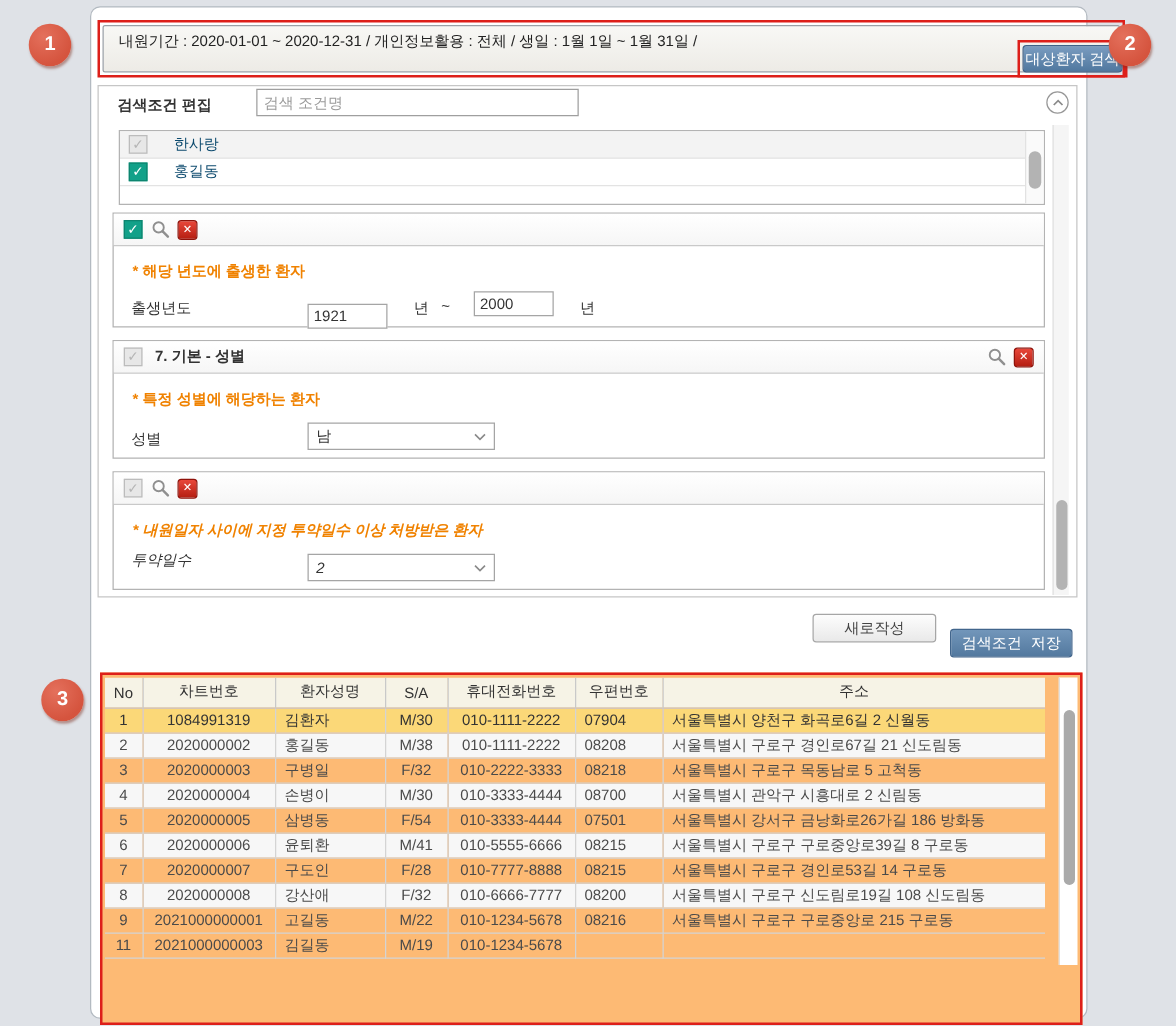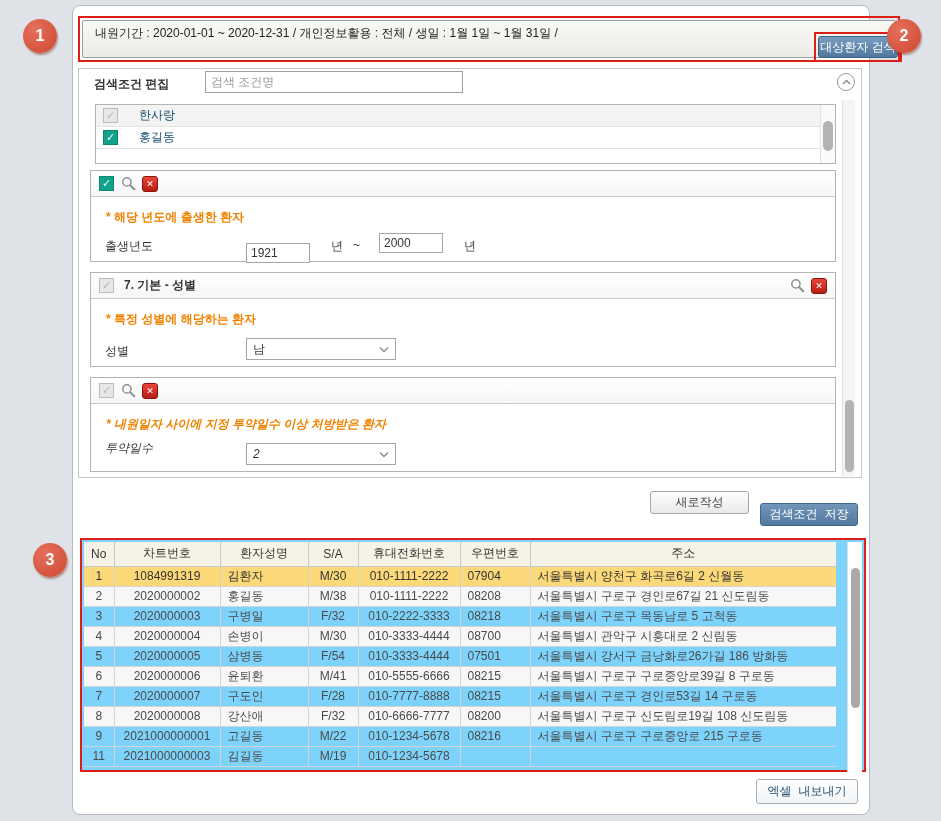--- a/index.html
+++ b/index.html
@@ -97,21 +97,21 @@
     display:flex; align-items:center; justify-content:center; white-space:nowrap;font-family:Liberation Mono, monospace; }
   .btn-light { background:linear-gradient(#fdfdfd,#e9e9e9); border:1px solid #a6a6a6; color:#444; }
   .btn-blue  { background:linear-gradient(#7296ba,#53799f); border:1px solid #41658c; color:#fff; }
   .btn-white-blue { background:linear-gradient(#ffffff,#f1f3f5); border:1px solid #a3b1bf; color:#28506e; }
   .b-reset { left:650px; top:491px; width:99px; height:23px; }
   .b-save  { left:760px; top:491px; width:98px; height:23px;margin-top:12px; }
   .b-sms   { left:650px; top:745px; width:98px; height:25px; }
   .b-excel { left:756px; top:779px; width:102px; height:25px; }
 
   
-  .table-red { left:80px; top:538px; width:786px; height:234px; background:#7dd3fc; z-index:5; }
+  .table-red { left:80px; top:538px; width:786px; height:282px; background:#fdba74; z-index:5; }
   .table-clip { position:absolute; left:2px; top:2px; width:767px; height:230px; overflow:hidden; }
   table { border-collapse:collapse; table-layout:fixed; width:752px; }
   col.c-no{width:30px} col.c-chart{width:106px} col.c-name{width:88px}
   col.c-sa{width:50px} col.c-phone{width:102px} col.c-zip{width:70px} col.c-addr{width:306px}
   th { height:24px; background:#f6f3e6; border:1px solid #c9c9c9; border-top:none;
        font-weight:normal; color:#333; }
   th:first-child{border-left:none} th:last-child{border-right:none}
   td { height:20px; border:1px solid #d4d4d4; color:#4a4a4a; padding:0 4px;
        white-space:nowrap; overflow:hidden; text-align:center; }
   td:first-child{border-left:none} td:last-child{border-right:none}

